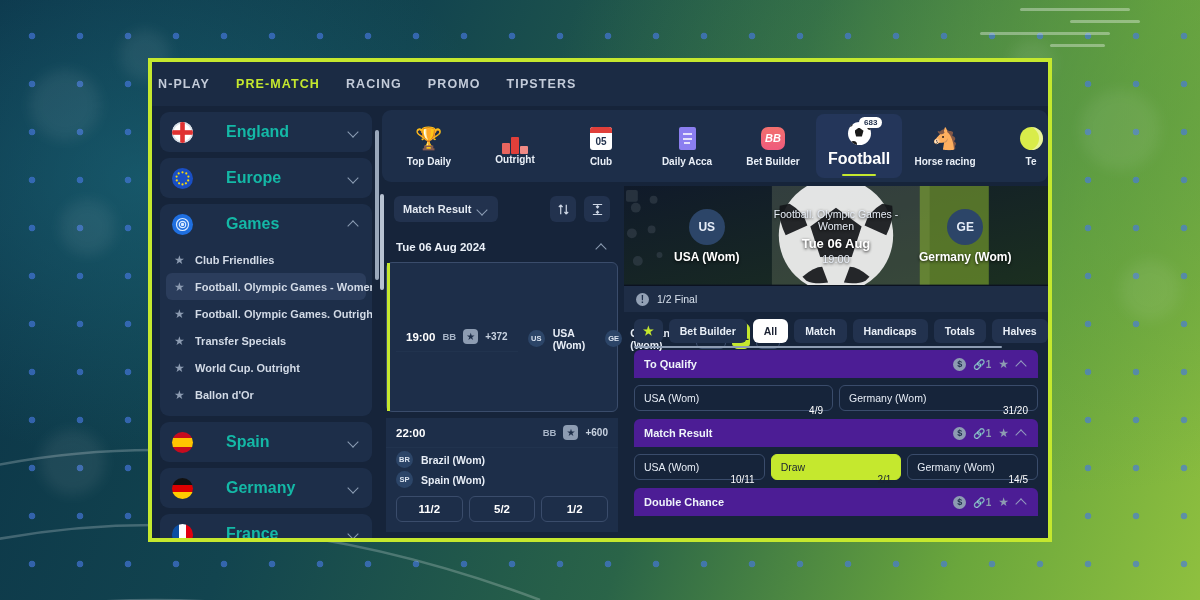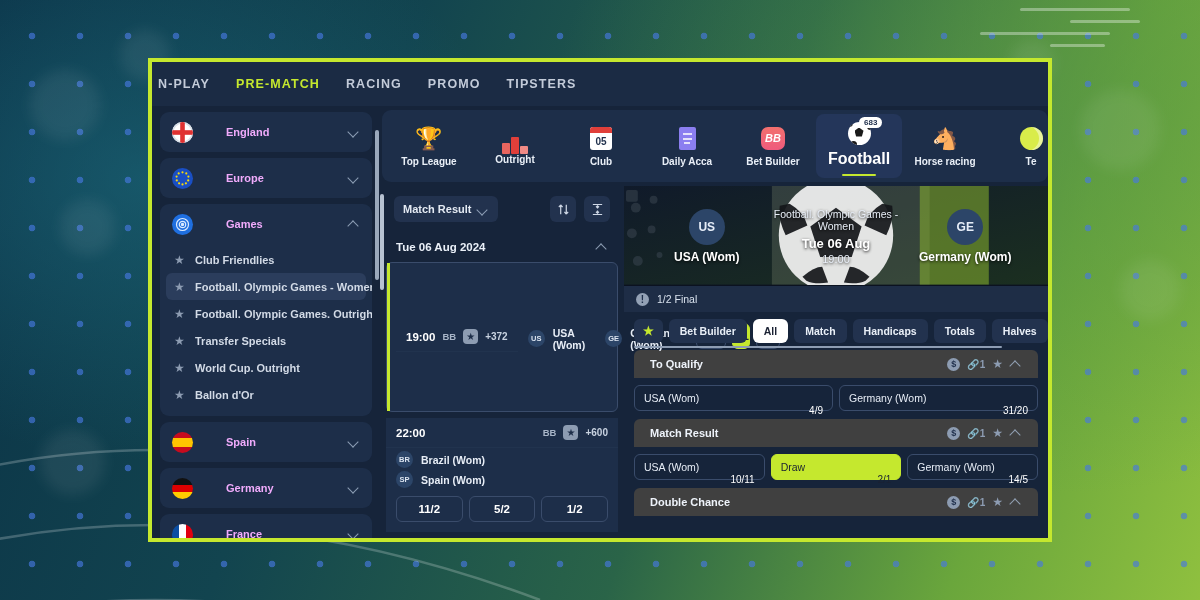--- a/index.html
+++ b/index.html
@@ -75,21 +75,21 @@
   }
   .side-card {
     background: #1d2e49; border-radius: 9px; margin-bottom: 6px;
     overflow: hidden;
   }
   .side-head {
     height: 40px; display: flex; align-items: center; gap: 10px;
     padding: 0 12px; cursor: pointer;
   }
   .side-head .label {
-    flex: 1; font-size: 11px; font-weight: 700; color: #f0abfc; padding-left: 23px;
+    flex: 1; font-size: 16px; font-weight: 700; color: #14b8a6; padding-left: 23px;
   }
   .chev { width: 12px; height: 12px; position: relative; flex: 0 0 12px; opacity: .85; }
   .chev::before {
     content: ''; position: absolute; left: 1px; top: 2px;
     width: 7px; height: 7px;
     border-right: 1.6px solid #9fb0c6; border-bottom: 1.6px solid #9fb0c6;
     transform: rotate(45deg);
   }
   .chev.up::before { transform: rotate(-135deg); top: 4px; }
   .flag { width: 21px; height: 21px; border-radius: 50%; flex: 0 0 21px; position: relative; overflow: hidden; }
@@ -220,21 +220,21 @@
   .tab.active { background: #ffffff; color: #1a2133; }
   .tabs-underline {
     position: absolute; left: 10px; right: 46px; bottom: 2px; height: 2px;
     background: #8e9db3; border-radius: 2px;
   }
 
   .markets { flex: 1; overflow: hidden; padding: 0 10px; }
   .mkt { margin-bottom: 6px; }
   .mkt-head {
     height: 28px; display: flex; align-items: center; gap: 7px;
-    background: #404040; border-radius: 6px 6px 0 0; padding: 0 16px;
+    background: #4c1d95; border-radius: 6px 6px 0 0; padding: 0 10px;
   }
   .mkt-title { flex: 1; font-size: 11px; font-weight: 700; color: #eef3fa; }
   .cash-ic {
     width: 13px; height: 13px; border-radius: 50%; background: #8d9cb2;
     color: #22324e; font-size: 9px; font-weight: 700; line-height: 13px; text-align: center;
   }
   .link-ic { font-size: 10px; color: #8d9cb2; font-weight: 700; }
   .mkt-star { color: #8d9cb2; font-size: 12px; line-height: 1; }
   .sel-row { display: flex; gap: 6px; padding: 7px 0 2px 0; }
   .sel {
@@ -396,21 +396,21 @@
 
       <div class="side-scroll"></div>
     </div>
 
     <div style="flex:1; min-width:0; display:flex; flex-direction:column;">
 
       <div style="height:72px; flex:0 0 72px; background:#1d2e49; border-radius:9px; margin:4px 0 4px 2px; display:flex; align-items:center; padding:0 4px; overflow:hidden;">
 
         <div style="flex:0 0 86px; text-align:center; cursor:pointer;">
           <div style="font-size:22px; line-height:26px;">🏆</div>
-          <div style="font-size:10px; color:#e9eff7; font-weight:600; margin-top:4px;">Top League</div>
+          <div style="font-size:10px; color:#e9eff7; font-weight:600; margin-top:4px;">Top Daily</div>
         </div>
 
         <div style="flex:0 0 86px; text-align:center; cursor:pointer;">
           <div style="height:26px; display:flex; align-items:flex-end; justify-content:center; gap:1px;">
             <span style="width:8px;height:11px;background:#e8655f;border-radius:1px;"></span>
             <span style="width:8px;height:17px;background:#e03f3a;border-radius:1px;"></span>
             <span style="width:8px;height:8px;background:#f08a85;border-radius:1px;"></span>
           </div>
           <div style="font-size:10px; color:#e9eff7; font-weight:600; ">Outright</div>
         </div>

